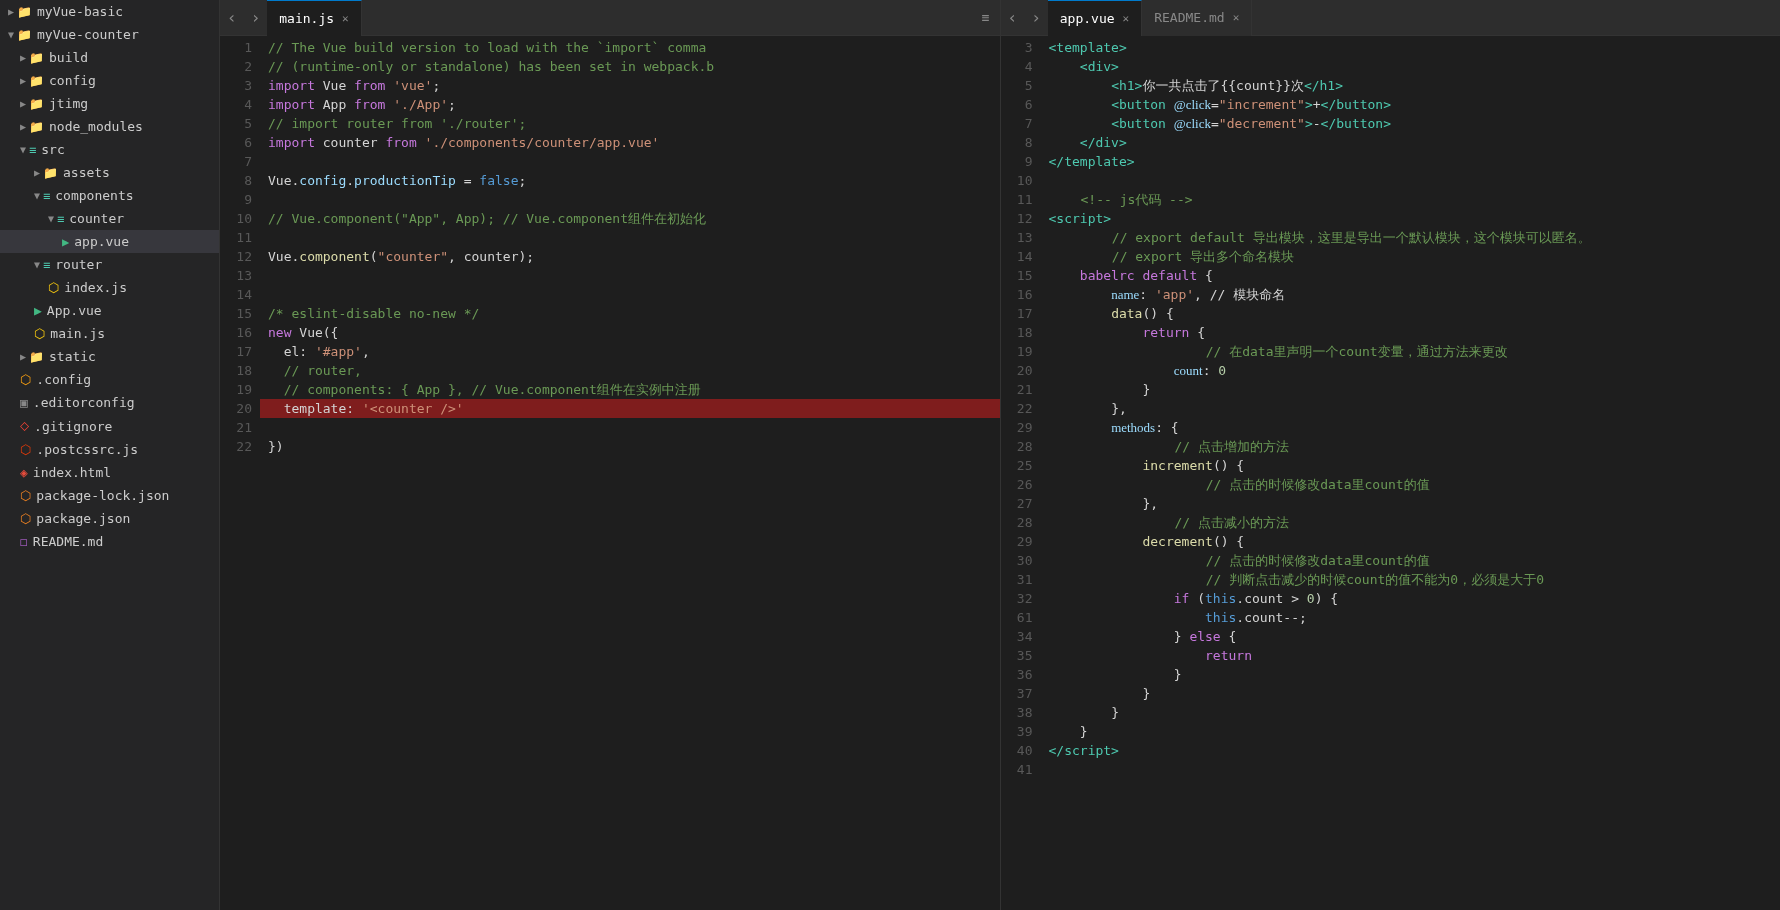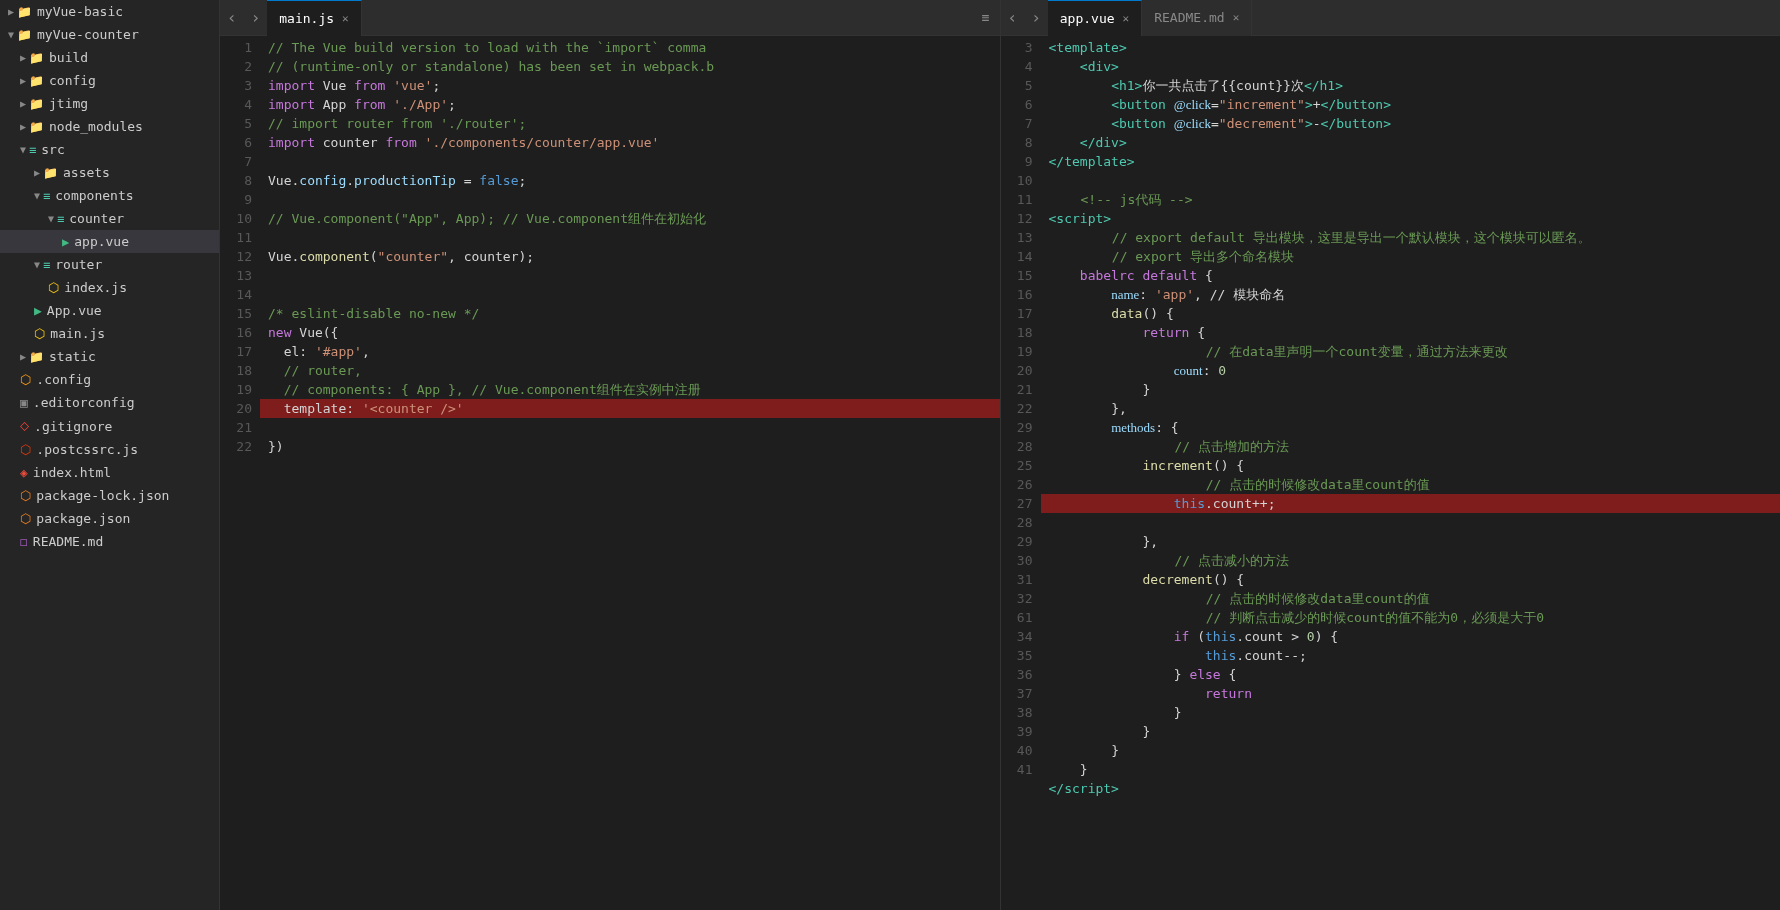--- a/index.html
+++ b/index.html
@@ -453,21 +453,20 @@
         <span class="vue-fn">data</span><span class="vue-plain">() {</span>
             <span class="vue-kw">return</span> <span class="vue-plain">{</span>
                 <span class="vue-cmt">// 在data里声明一个count变量，通过方法来更改</span>
                 <span class="vue-attr">count</span><span class="vue-plain">: </span><span class="vue-num">0</span>
             <span class="vue-plain">}</span>
         <span class="vue-plain">},</span>
         <span class="vue-attr">methods</span><span class="vue-plain">: {</span>
             <span class="vue-cmt">// 点击增加的方法</span>
             <span class="vue-fn">increment</span><span class="vue-plain">() {</span>
                 <span class="vue-cmt">// 点击的时候修改data里count的值</span>
-<span class="highlighted-line">                <span class="vue-this">this</span><span class="vue-plain">.count++;</span></span>
             <span class="vue-plain">},</span>
             <span class="vue-cmt">// 点击减小的方法</span>
             <span class="vue-fn">decrement</span><span class="vue-plain">() {</span>
                 <span class="vue-cmt">// 点击的时候修改data里count的值</span>
                 <span class="vue-cmt">// 判断点击减少的时候count的值不能为0，必须是大于0</span>
                 <span class="vue-kw">if</span> <span class="vue-plain">(</span><span class="vue-this">this</span><span class="vue-plain">.count &gt; </span><span class="vue-num">0</span><span class="vue-plain">) {</span>
                     <span class="vue-this">this</span><span class="vue-plain">.count--;</span>
                 <span class="vue-plain">} </span><span class="vue-kw">else</span> <span class="vue-plain">{</span>
                     <span class="vue-kw">return</span>
                 <span class="vue-plain">}</span>

